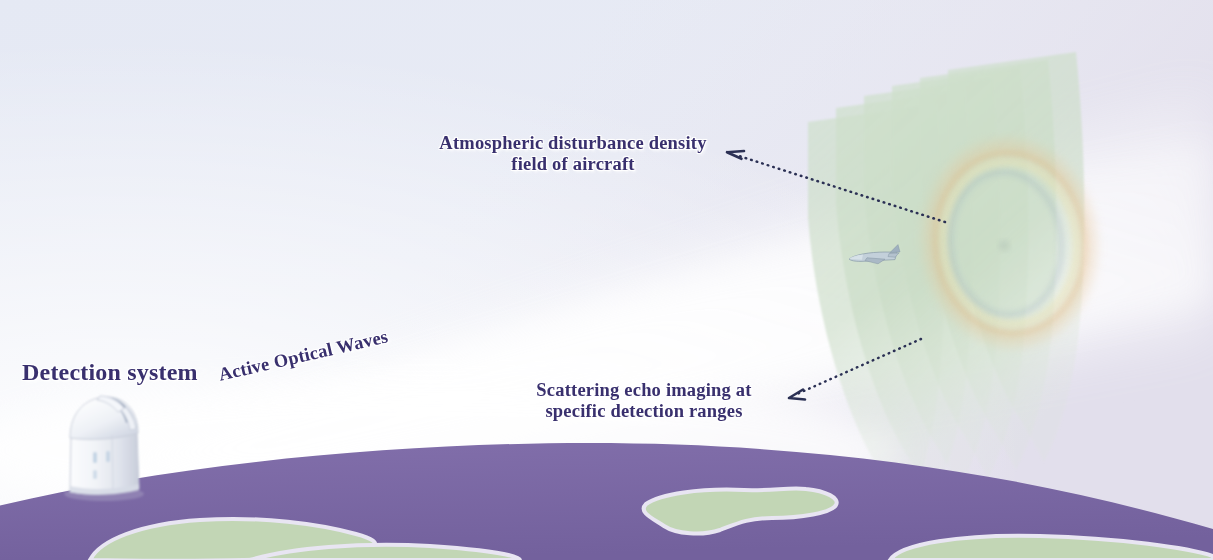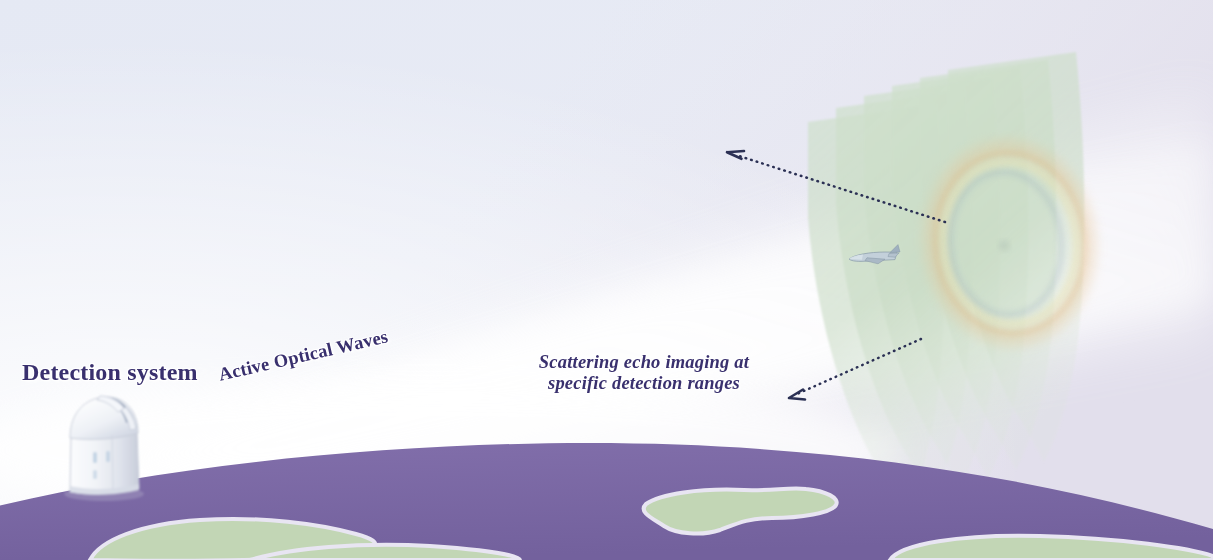--- a/index.html
+++ b/index.html
@@ -23,21 +23,21 @@
     white-space:pre-line;
     text-shadow:
        0 0 2px #ffffff, 0 0 2px #ffffff, 0 0 3px #ffffff,
        1px 1px 0 #ffffff, -1px 1px 0 #ffffff,
        1px -1px 0 #ffffff, -1px -1px 0 #ffffff,
        2px 2px 3px rgba(255,255,255,.95);
     pointer-events:auto;
   }
   #lbl-density{left:408px;top:133px;width:330px;font-size:18.5px;}
   #lbl-detection{left:22px;top:359px;width:180px;font-size:24px;text-align:left;}
-  #lbl-scatter{left:498px;top:352px;width:292px;font-size:18.5px;font-style:italic;}
+  #lbl-scatter{left:498px;top:380px;width:292px;font-size:18.5px;}
   #lbl-waves{
     left:206px;top:368px;width:200px;font-size:18.5px;
     transform:rotate(-13deg);transform-origin:0 50%;
   }
 </style>
 </head>
 <body>
 
 <div id="scene">
 
@@ -261,20 +261,22 @@
       <path d="M 126 407 C 131 413 135 421 136 429 L 130 430 C 129 423 126 416 121 410 Z" fill="#eef1f6" stroke="#c0c7d5" stroke-width=".8"></path>
 
       <rect x="93" y="452" width="4" height="11" rx="1.6" fill="#b9cde0" opacity=".8"></rect>
       <rect x="106" y="451" width="4" height="11" rx="1.6" fill="#b9cde0" opacity=".7"></rect>
       <rect x="93" y="470" width="4" height="9" rx="1.6" fill="#b9cde0" opacity=".6"></rect>
 
       <line x1="112" y1="435" x2="113" y2="490" stroke="#d2d7e2" stroke-width="1"></line>
     </g>
   </svg>
 
+  <div class="label" id="lbl-density">Atmospheric disturbance density
+field of aircraft</div>
 
   <div class="label" id="lbl-detection">Detection system</div>
 
   <div class="label" id="lbl-waves">Active Optical Waves</div>
 
   <div class="label" id="lbl-scatter">Scattering echo imaging at
 specific detection ranges</div>
 
 </div>
 

